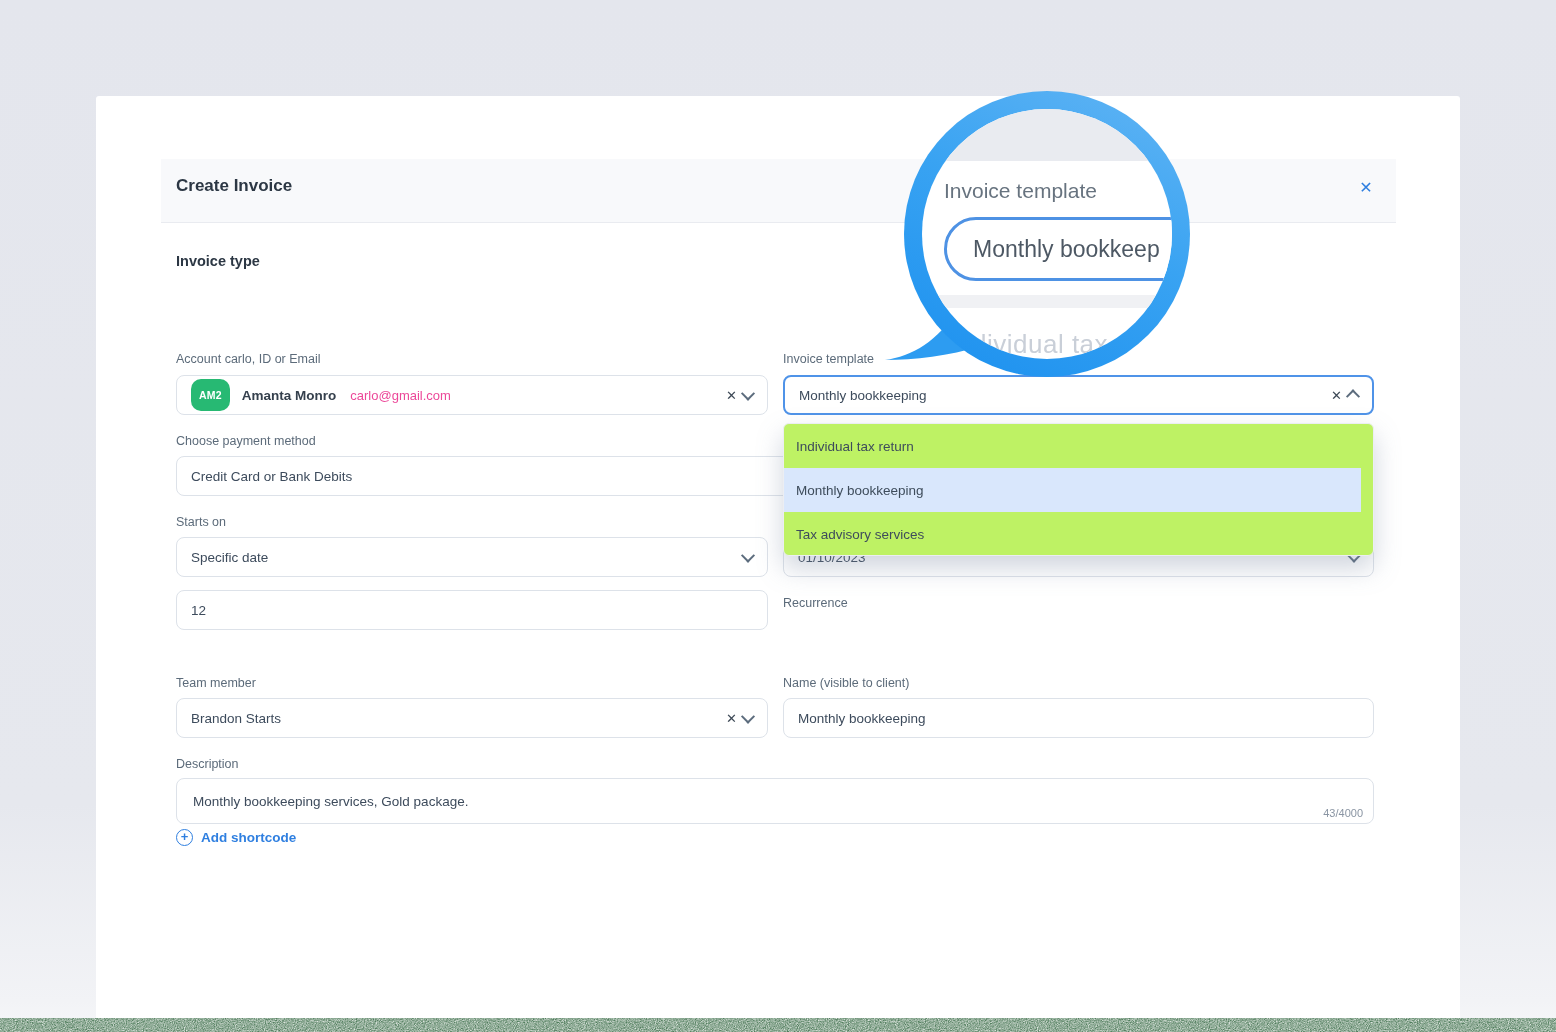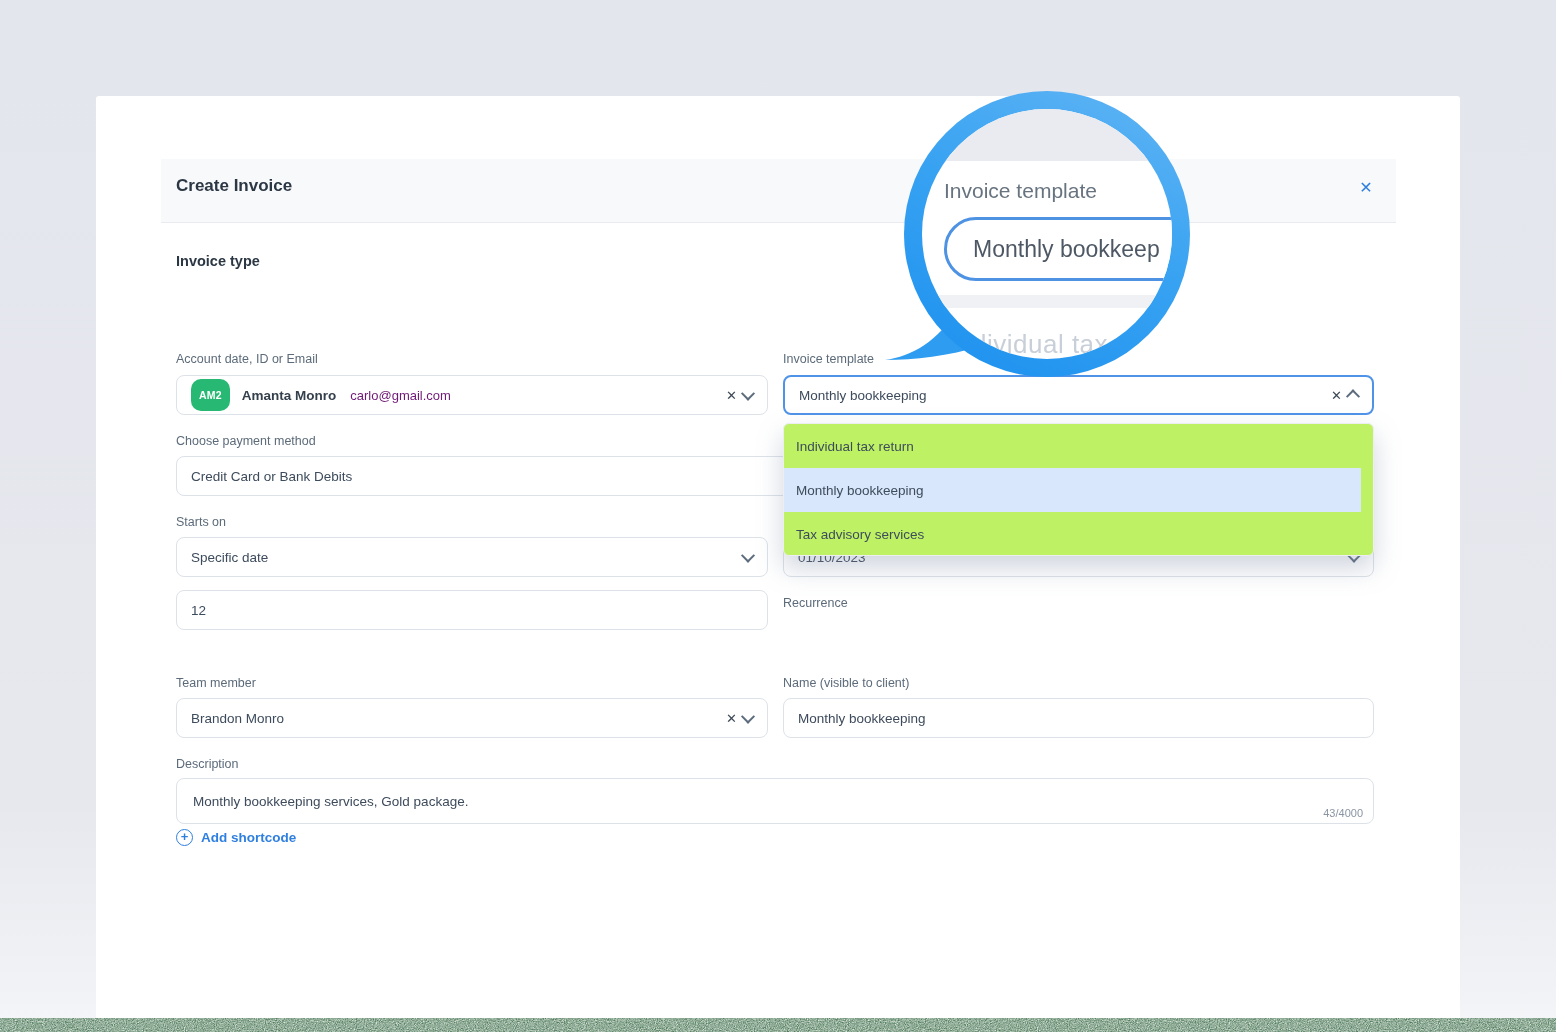--- a/index.html
+++ b/index.html
@@ -16,21 +16,21 @@
     font-size:16px;font-weight:700;color:var(--accent);cursor:pointer;}
   
   .sec-label{position:absolute;font-size:14.5px;font-weight:700;color:var(--title);}
   .f-label{position:absolute;font-size:12.5px;color:var(--label);}
   .field{position:absolute;height:40px;background:#fff;border:1px solid var(--field-border);border-radius:8px;
     box-sizing:border-box;display:flex;align-items:center;padding:0 14px;font-size:13.5px;color:var(--text);}
   .field.focused{border:2px solid #4f93e8;}
   .left-col{left:80px;width:592px;}
   .right-col{left:687px;width:591px;}
   .field .spacer{flex:1;}
-  .ghost-mail{color:#701a75;margin-left:14px;font-size:13px;}
+  .ghost-mail{color:#ec4899;margin-left:14px;font-size:13px;}
   .name-strong{font-weight:700;color:#35404d;}
   .clear-x{font-size:13px;font-weight:700;color:#3c4855;padding:0 6px;cursor:pointer;}
   .chev{width:8px;height:8px;border-right:2px solid #5c6c7d;border-bottom:2px solid #5c6c7d;display:inline-block;cursor:pointer;}
   .chev.down{transform:rotate(45deg) translate(-1px,-1px);}
   .chev.up{transform:rotate(-135deg) translate(-1px,-1px);}
   .badge{background:var(--badge);color:#fff;font-size:10.5px;font-weight:700;border-radius:10px;
     padding:10px 8px;margin-right:12px;letter-spacing:.2px;}
   
   .toggle{position:absolute;left:80px;top:190px;width:192px;height:37px;background:#e9ecf2;border-radius:10px;
     display:flex;align-items:stretch;}
@@ -74,21 +74,21 @@
 <div class="card">
 
   <div class="modal-header">
     <div class="modal-title">Create Invoice</div>
     <div class="close-btn">✕</div>
   </div>
 
   <div class="sec-label" style="left:80px;top:157px;">Invoice type</div>
 
 
-  <div class="f-label" style="left:80px;top:256px;">Account date, ID or Email</div>
+  <div class="f-label" style="left:80px;top:256px;">Account carlo, ID or Email</div>
   <div class="field left-col" style="top:279px;">
     <span class="badge">AM2</span>
     <span class="name-strong">Amanta Monro</span>
     <span class="ghost-mail">carlo@gmail.com</span>
     <span class="spacer"></span>
     <span class="clear-x">✕</span>
     <span class="chev down"></span>
   </div>
 
   <div class="f-label" style="left:687px;top:256px;">Invoice template</div>
@@ -117,21 +117,21 @@
   </div>
 
   <div class="f-label" style="left:80px;top:500px;">Recurrences</div>
   <div class="field left-col" style="top:494px;">
     <span>12</span>
   </div>
   <div class="f-label" style="left:687px;top:500px;">Recurrence</div>
 
   <div class="f-label" style="left:80px;top:580px;">Team member</div>
   <div class="field left-col" style="top:602px;">
-    <span>Brandon Monro</span>
+    <span>Brandon Starts</span>
     <span class="spacer"></span>
     <span class="clear-x">✕</span>
     <span class="chev down"></span>
   </div>
   <div class="f-label" style="left:687px;top:580px;">Name (visible to client)</div>
   <div class="field right-col" style="top:602px;">
     <span>Monthly bookkeeping</span>
   </div>
 
   <div class="f-label" style="left:80px;top:661px;">Description</div>

